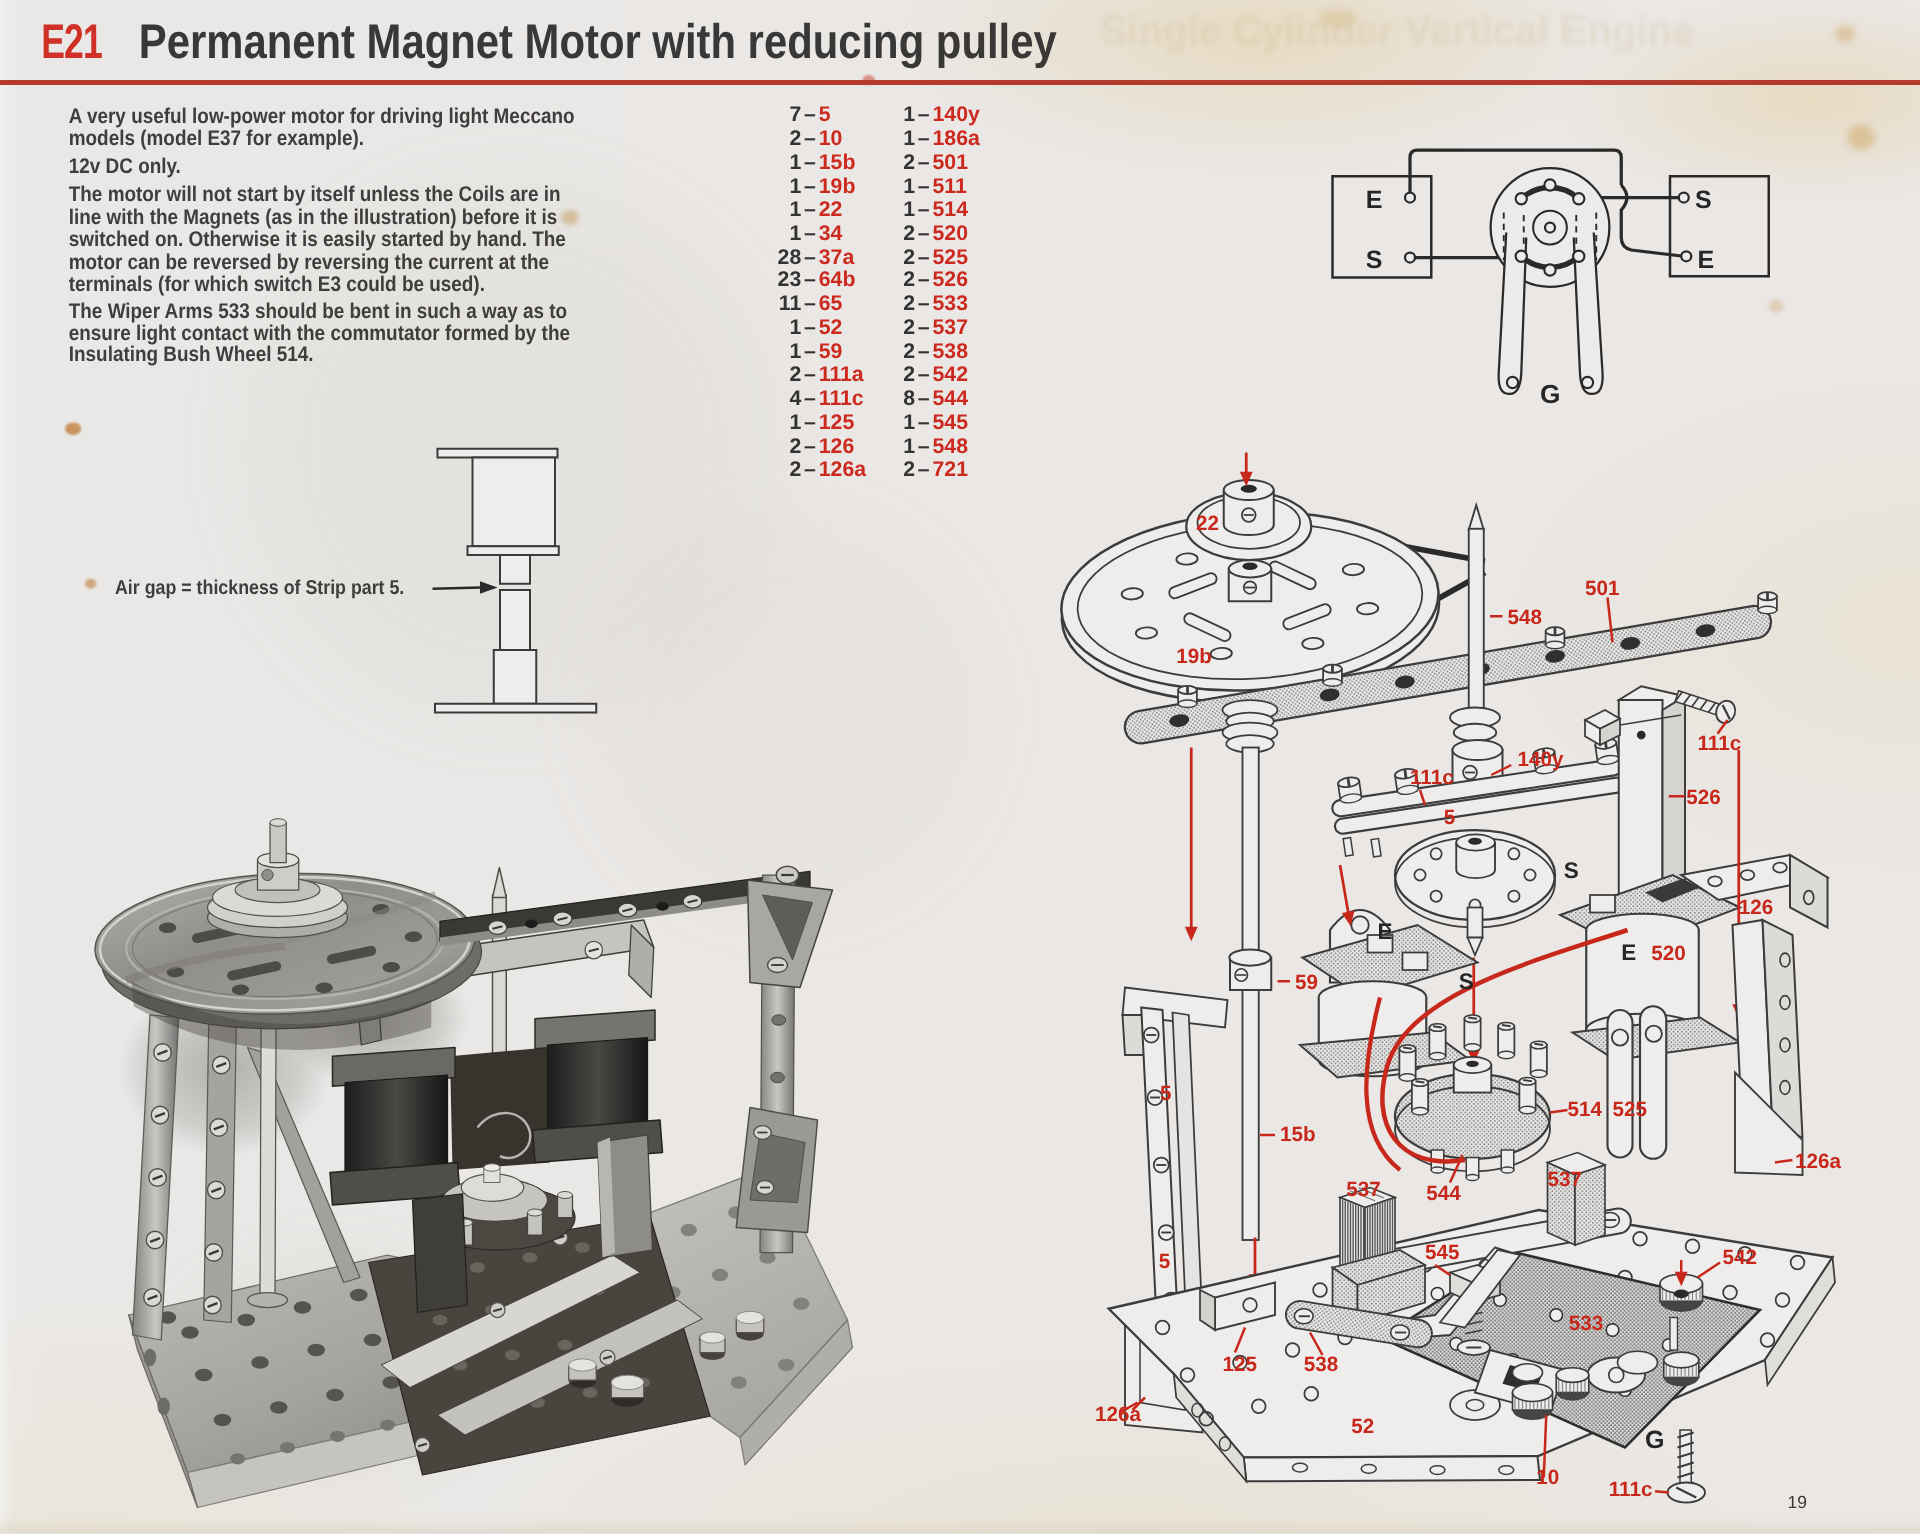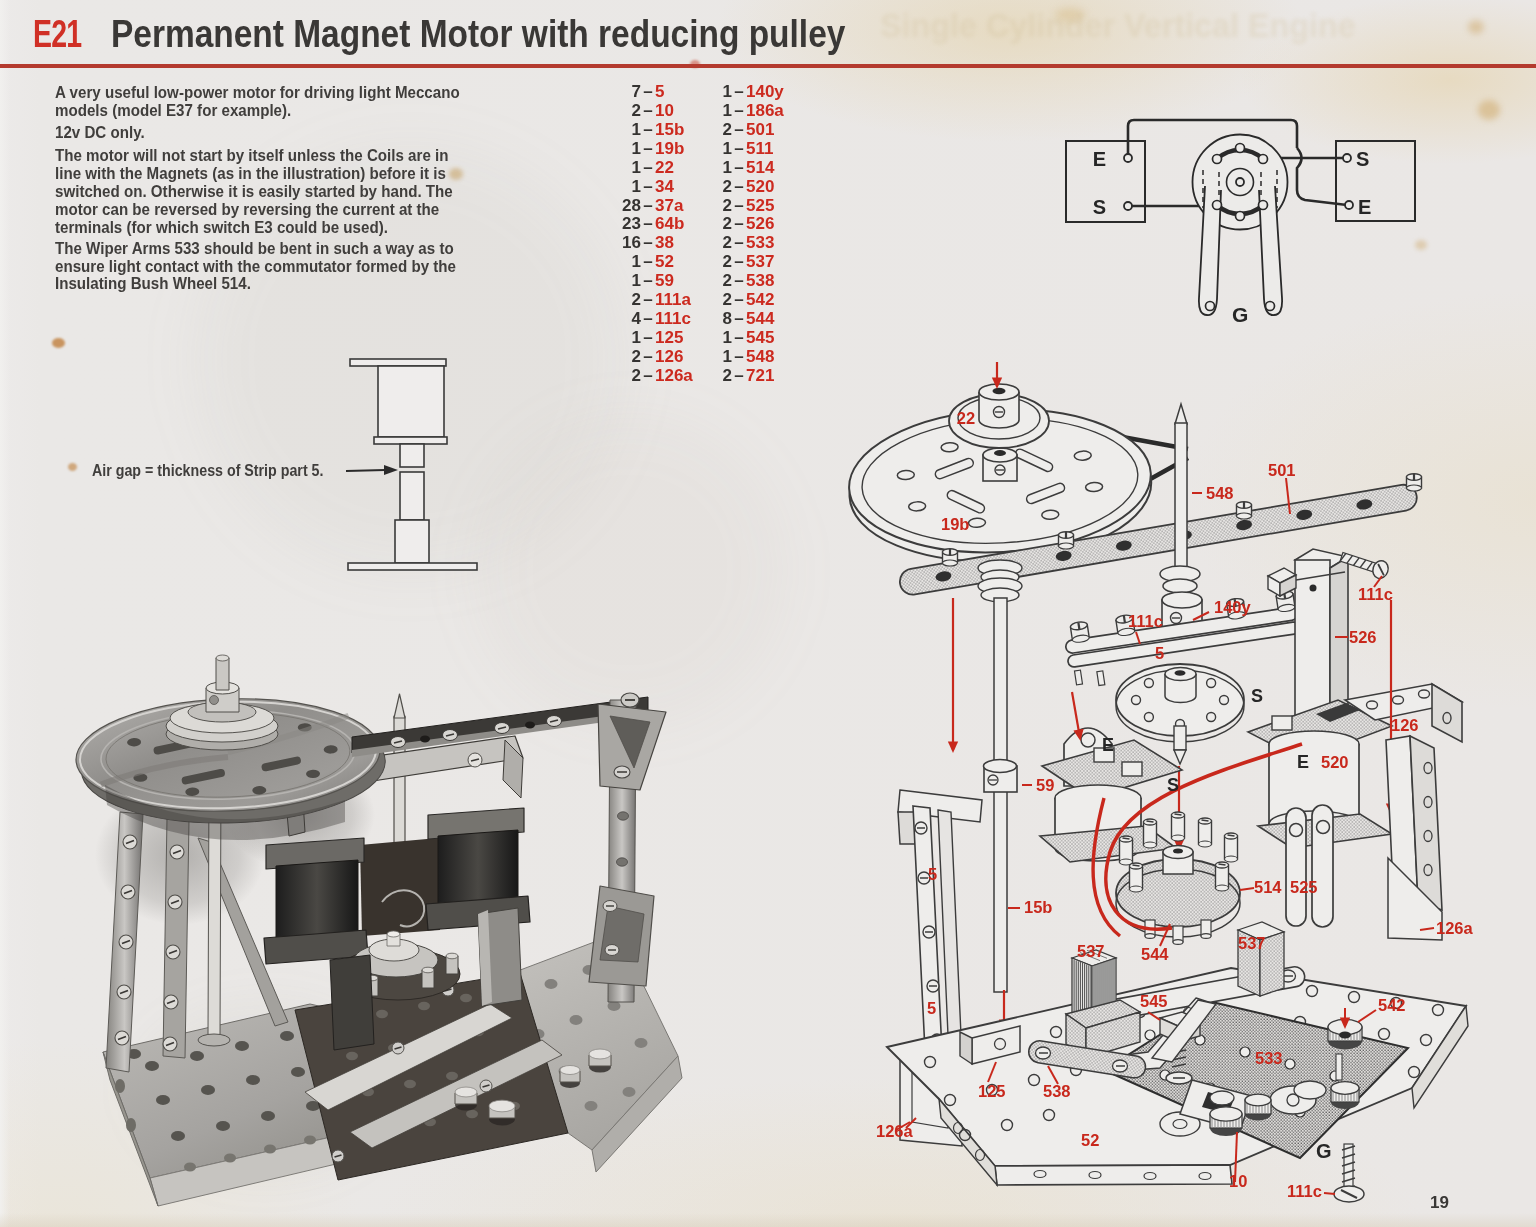--- a/index.html
+++ b/index.html
@@ -20,21 +20,21 @@
 .hdr-title{position:absolute;left:111px;top:12px;font-size:39px;font-weight:bold;color:#3a3836;
  transform:scaleX(0.858);transform-origin:0 0;white-space:nowrap;}
 #redline{position:absolute;left:0;top:64px;width:1536px;height:3.5px;background:#b43a2e;}
 .btxt{position:absolute;font-size:17px;font-weight:bold;color:#403e3c;line-height:18px;
  transform:scaleX(0.89);transform-origin:0 0;white-space:nowrap;}
 .plist{position:absolute;font-size:17px;font-weight:bold;color:#353331;}
 .prow{height:18.93px;display:flex;}
 .pq{display:inline-block;width:32px;text-align:right;}
 .pd{display:inline-block;width:14px;text-align:center;}
 .pn{display:inline-block;color:#cc2a1f;}
-#pageno{position:absolute;left:1430px;top:1193px;font-size:17px;font-weight:bold;color:#3a3836;}
+#pageno{position:absolute;left:1430px;top:1193px;font-size:14px;font-weight:normal;color:#3a3836;}
 #ghost-title{position:absolute;left:880px;top:6px;width:660px;font-size:34px;font-weight:bold;
  color:#cbb88e;opacity:0.24;filter:blur(2px);transform:scaleX(0.95);transform-origin:0 0;white-space:nowrap;}
 .stain{position:absolute;border-radius:50%;}
 </style>
 </head>
 <body>
 <div id="paper"></div>
 <div style="position:absolute;left:0;top:0;width:10px;height:1227px;background:linear-gradient(90deg,#f1f0ee,rgba(241,240,238,0));"></div>
 <div style="position:absolute;left:0;top:1213px;width:1536px;height:14px;background:linear-gradient(0deg,rgba(216,205,185,0.45),rgba(216,205,185,0));"></div>
 <div class="stain" style="left:449px;top:168px;width:14px;height:12px;background:rgba(200,160,95,0.55);filter:blur(2px);"></div>
@@ -108,23 +108,23 @@
       <span class="pq">28</span>
       <span class="pd">–</span>
       <span class="pn">37a</span>
     </div>
 <div class="prow">
       <span class="pq">23</span>
       <span class="pd">–</span>
       <span class="pn">64b</span>
     </div>
 <div class="prow">
-      <span class="pq">16</span>
-      <span class="pd">–</span>
-      <span class="pn">38</span>
+      <span class="pq">11</span>
+      <span class="pd">–</span>
+      <span class="pn">65</span>
     </div>
 <div class="prow">
       <span class="pq">1</span>
       <span class="pd">–</span>
       <span class="pn">52</span>
     </div>
 <div class="prow">
       <span class="pq">1</span>
       <span class="pd">–</span>
       <span class="pn">59</span>

